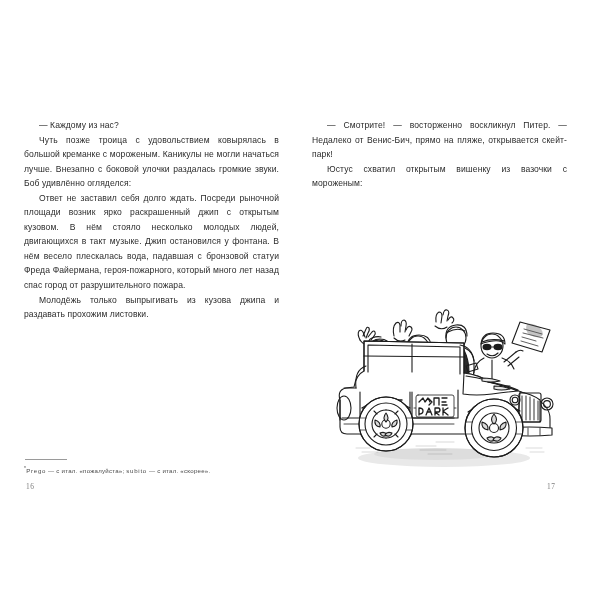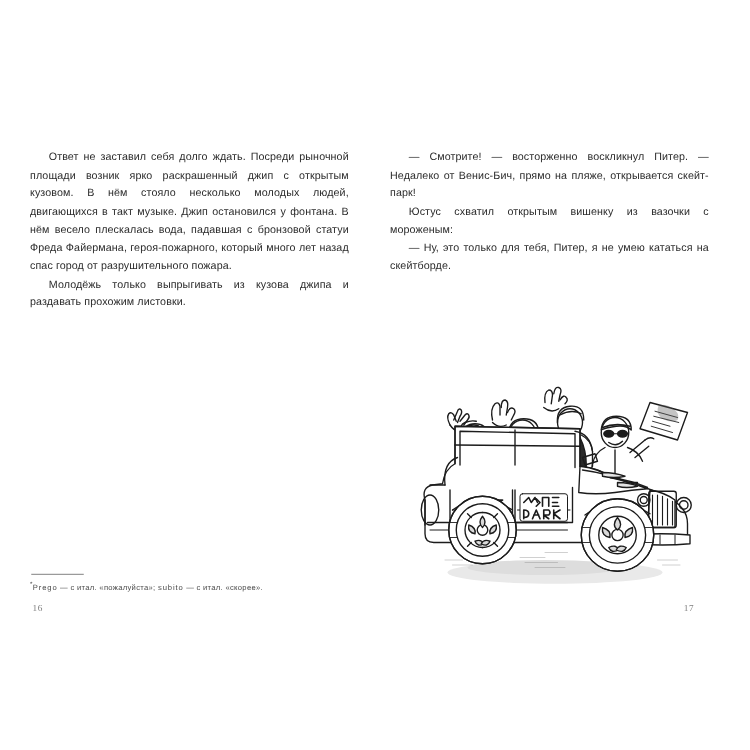--- a/index.html
+++ b/index.html
@@ -101,37 +101,38 @@
   .illustration svg { display: block; width: 100%; height: 100%; }
 </style>
 </head>
 <body>
 
 <div id="page">
   <div class="spread">
 
     <div class="page-leaf left">
       <div class="body-text">
+        <p class="dlg">— Каждому из нас?</p>
+        <p>Чуть позже троица с удовольствием ковыря­лась в большой креманке с мороженым. Кани­кулы не могли начаться лучше. Внезапно с боко­вой улочки раздалась громкие звуки. Боб удив­лённо огляделся:</p>
         <p>Ответ не заставил себя долго ждать. Посреди рыночной площади возник ярко раскрашенный джип с открытым кузовом. В нём стояло несколь­ко молодых людей, двигающихся в такт музыке. Джип остановился у фонтана. В нём весело пле­скалась вода, падавшая с бронзовой статуи Фре­да Файермана, героя-пожарного, который много лет назад спас город от разрушительного пожара.</p>
         <p>Молодёжь только выпрыгивать из кузова джипа и раздавать прохожим листовки.</p>
       </div>
     </div>
 
     <div class="footnote-wrap">
       <div class="footnote-rule"></div>
       <div class="footnote"><span class="sup">*</span><span class="lat">Prego</span><span> — с итал. «пожалуйста»; </span><span class="lat">subito</span><span> — с итал. «скорее».</span></div>
     </div>
 
     <div class="folio left">16</div>
 
     <div class="page-leaf right">
       <div class="body-text">
         <p class="dlg">— Смотрите! — восторженно воскликнул Пи­тер. — Недалеко от Венис-Бич, прямо на пляже, открывается скейт-парк!</p>
         <p>Юстус схватил открытым вишенку из вазоч­ки с мороженым:</p>
-        <p class="dlg">— Ну, это только для тебя, Питер, я не умею кататься на скейтборде.</p>
       </div>
     </div>
 
     <div class="illustration">
       <svg viewBox="0 0 250 186" xmlns="http://www.w3.org/2000/svg" fill="none" stroke="#1c1c1c" stroke-width="1.1" stroke-linecap="round" stroke-linejoin="round">
 
         <ellipse cx="128" cy="162" rx="86" ry="9" fill="#e9e9e9" stroke="none"></ellipse>
         <ellipse cx="120" cy="158" rx="62" ry="6" fill="#dddddd" stroke="none"></ellipse>
 
         <g>

